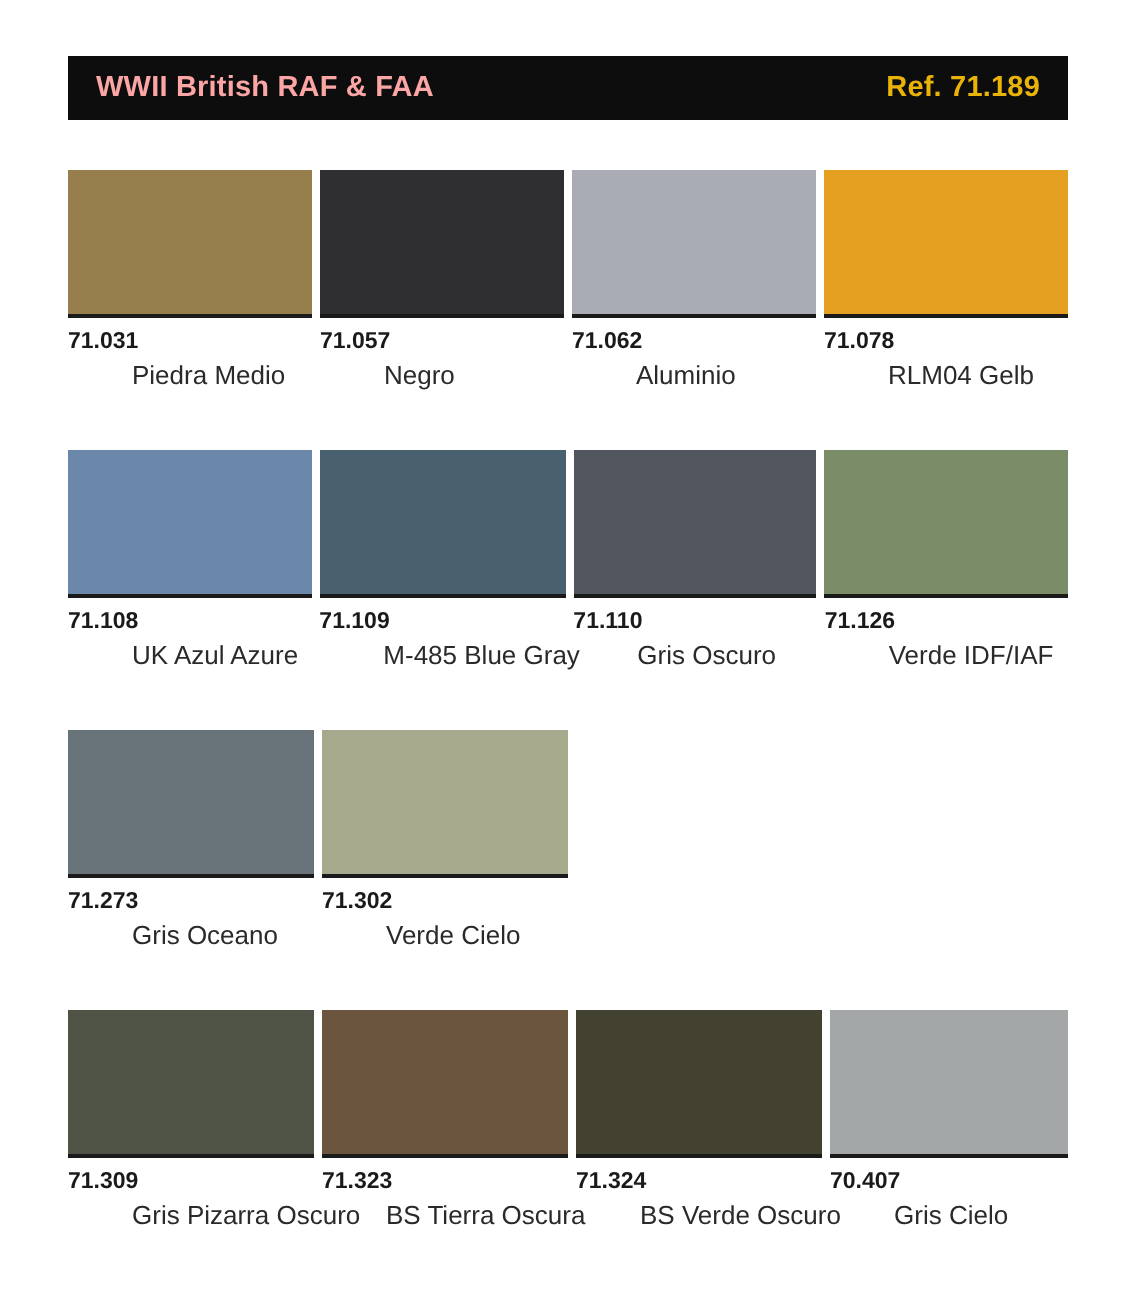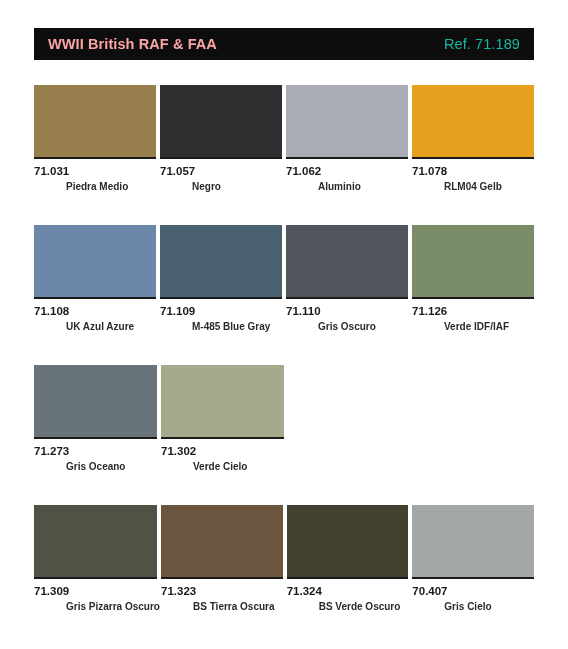--- a/index.html
+++ b/index.html
@@ -35,23 +35,23 @@
     box-sizing: border-box;
   }
   .header-title {
     color: #fca5a5;
     font-size: 14.5px;
     font-weight: bold;
     letter-spacing: 0.1px;
     white-space: nowrap;
   }
   .header-ref {
-    color: #14b8a6;
+    color: #eab308;
     font-size: 14.5px;
-    font-weight: normal;
+    font-weight: bold;
     letter-spacing: 0.1px;
     white-space: nowrap;
   }
 
   
   .grid {
     margin-top: 25px;
     display: flex;
     flex-direction: column;
     gap: 0;
@@ -79,22 +79,22 @@
   }
   .cell-code {
     font-size: 11.5px;
     font-weight: bold;
     color: #1a1a1a;
     margin-top: 6px;
     line-height: 1.15;
     white-space: nowrap;
   }
   .cell-name {
-    font-size: 10px;
-    font-weight: bold;
+    font-size: 13px;
+    font-weight: normal;
     color: #2a2a2a;
     margin-top: 3px;
     line-height: 1.15;
     white-space: nowrap;
     padding-left: 32px;
   }
 </style>
 </head>
 <body>
 

